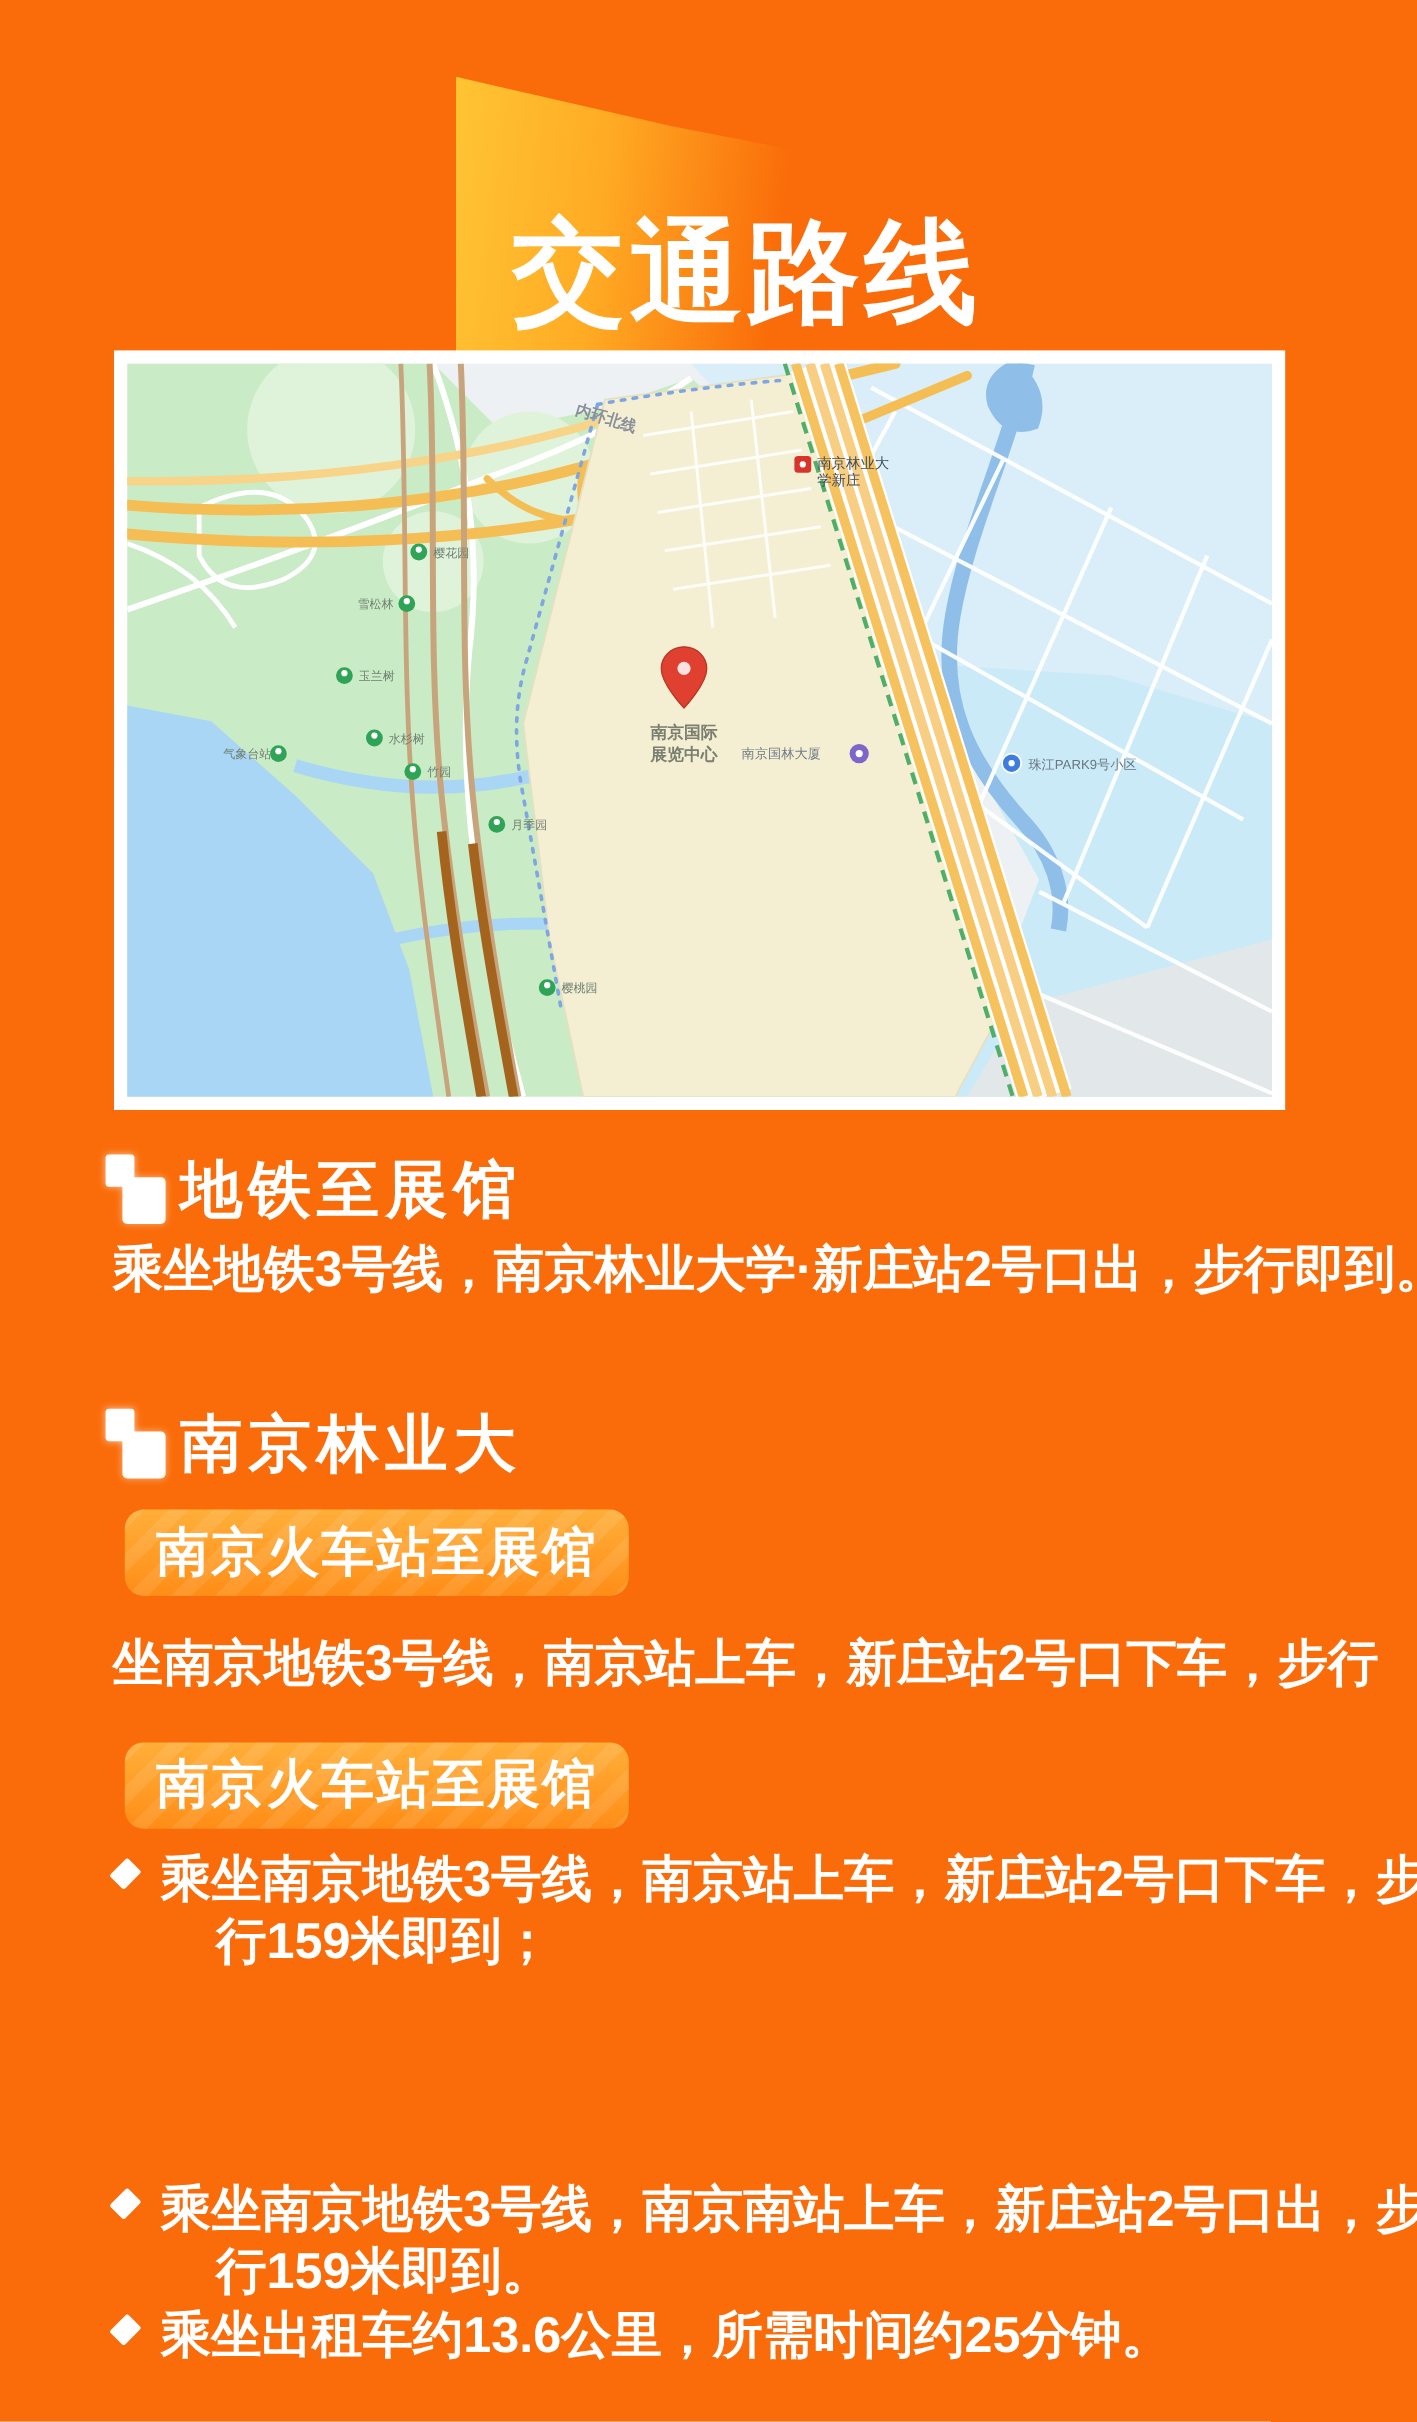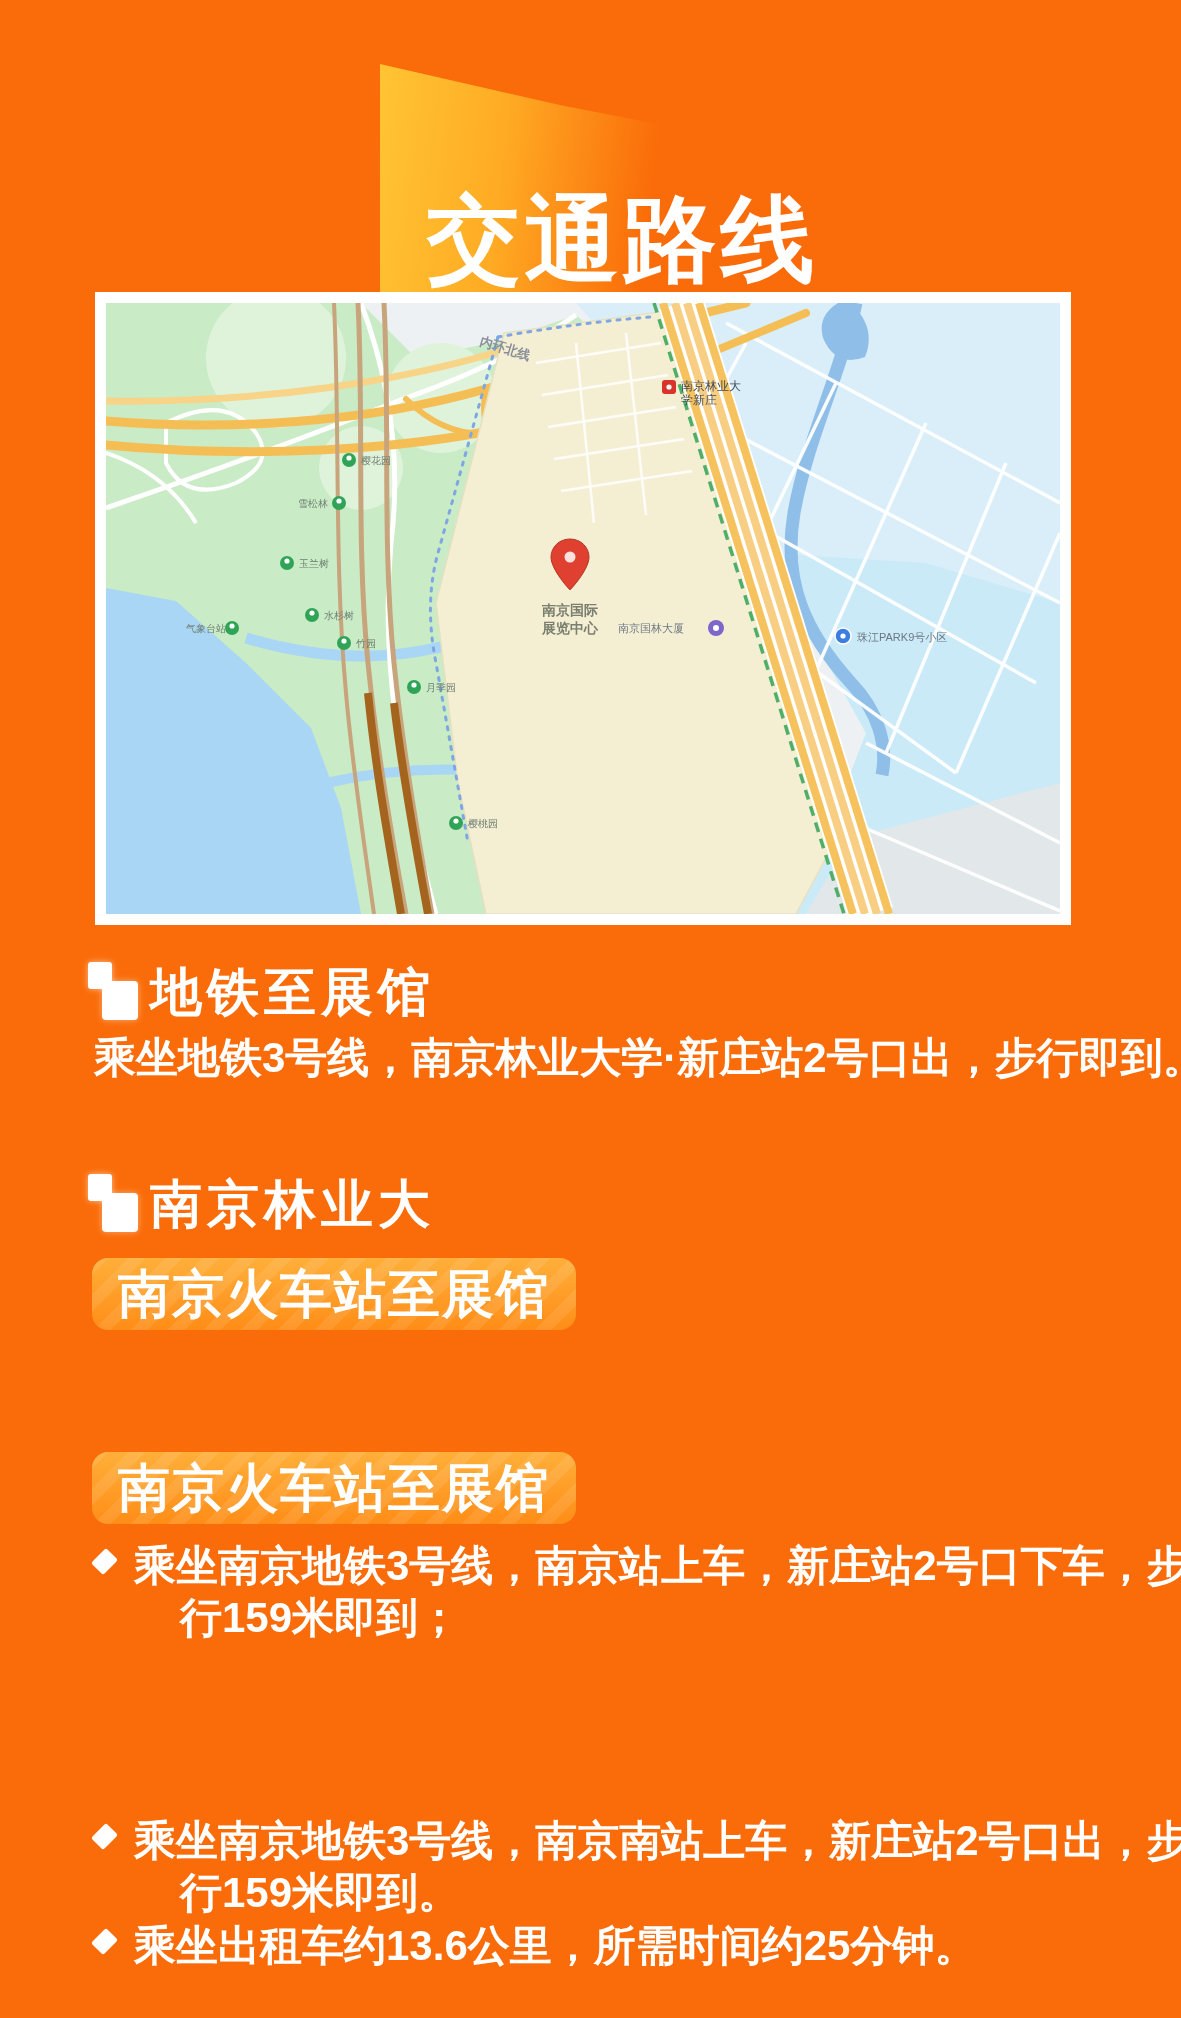--- a/index.html
+++ b/index.html
@@ -2,40 +2,40 @@
 <html><head>
 <meta charset="utf-8">
 <style>
   html,body{margin:0;padding:0;}
   .page{position:relative;width:1181px;height:2018px;background:#FA6C09;overflow:hidden;
         font-family:"Liberation Sans","DejaVu Sans",sans-serif;}
   
   .ribbon{position:absolute;left:380px;top:64px;width:312px;height:318px;
           background:linear-gradient(97deg,#FFC433 0%,#FFAB24 38%,rgba(250,108,9,0) 82%);
           clip-path:polygon(0 0,58% 13%,100% 21%,100% 79%,58% 87%,0 100%);}
-  .title{position:absolute;left:0;right:0;top:168px;margin:16px;padding-left:64px;
+  .title{position:absolute;left:0;right:0;top:168px;margin:4px;padding-left:64px;
          text-align:center;color:#fff;font-family:"Liberation Serif","DejaVu Serif",serif;
          font-weight:700;font-size:94px;line-height:1.2;letter-spacing:4px;}
   
   .map-frame{position:absolute;left:95px;top:292px;width:976px;height:633px;background:#fff;}
   .map-frame svg{position:absolute;left:11px;top:11px;}
   
   .sq-icon{position:absolute;width:52px;height:58px;}
   .sq-icon .sm{position:absolute;left:0;top:0;width:24px;height:27px;background:#fff;border-radius:3px;
                box-shadow:0 0 6px rgba(255,255,255,.55);}
   .sq-icon .bg{position:absolute;left:14px;top:19px;width:36px;height:39px;background:#fff;border-radius:4px;
                box-shadow:0 0 6px rgba(255,255,255,.45);}
   .sec-h{position:absolute;left:150px;margin:0;color:#fff;font-size:52px;line-height:80px;
          font-weight:700;letter-spacing:5px;white-space:nowrap;}
   
   .para{position:absolute;left:94px;margin:0;color:#fff;font-weight:700;font-size:42px;line-height:52px;}
   .para .line{white-space:nowrap;}
   
-  .badge{position:absolute;left:92px;height:72px;line-height:72px;padding:0 26px;border-radius:16px;
-         color:#fff;font-size:52px;font-weight:700;letter-spacing:2px;white-space:nowrap;
+  .badge{position:absolute;left:104px;height:72px;line-height:72px;padding:0 26px;border-radius:16px;
+         color:#fff;font-size:44px;font-weight:700;letter-spacing:2px;white-space:nowrap;
          background:linear-gradient(180deg,#FFAF3A 0%,#FF8D17 100%);}
   .badge::after{content:"";position:absolute;inset:0;border-radius:16px;
          background:repeating-linear-gradient(135deg,rgba(255,255,255,.09) 0 12px,rgba(255,255,255,0) 12px 26px);}
   
   .bullet{position:absolute;left:94px;padding-left:40px;color:#fff;font-weight:700;
           font-size:42px;line-height:52px;}
   .bullet .line{white-space:nowrap;}
   .bullet .line:nth-child(2){margin-left:46px;}
   .diamond{position:absolute;left:2px;top:13px;width:17px;height:17px;background:#fff;
            transform:rotate(45deg) scaleY(1.25);border-radius:2px;}
@@ -220,20 +220,21 @@
   <div class="sq-icon" style="left:88px;top:1174px">
     <span class="sm"></span>
     <span class="bg"></span>
   </div>
   <h2 class="sec-h" style="top:1164px">南京林业大</h2>
 
   <div class="badge" style="top:1258px">
     <span style="position:relative;z-index:1">南京火车站至展馆</span>
   </div>
   <div class="para" style="top:1360px">
+      <div class="line">坐南京地铁3号线，南京站上车，新庄站2号口下车，步行</div>
     </div>
 
   <div class="badge" style="top:1452px">
     <span style="position:relative;z-index:1">南京火车站至展馆</span>
   </div>
   <div class="bullet" style="top:1540px">
     <span class="diamond"></span>
     <div>
         <div class="line">乘坐南京地铁3号线，南京站上车，新庄站2号口下车，步</div>
         <div class="line">行159米即到；</div>

